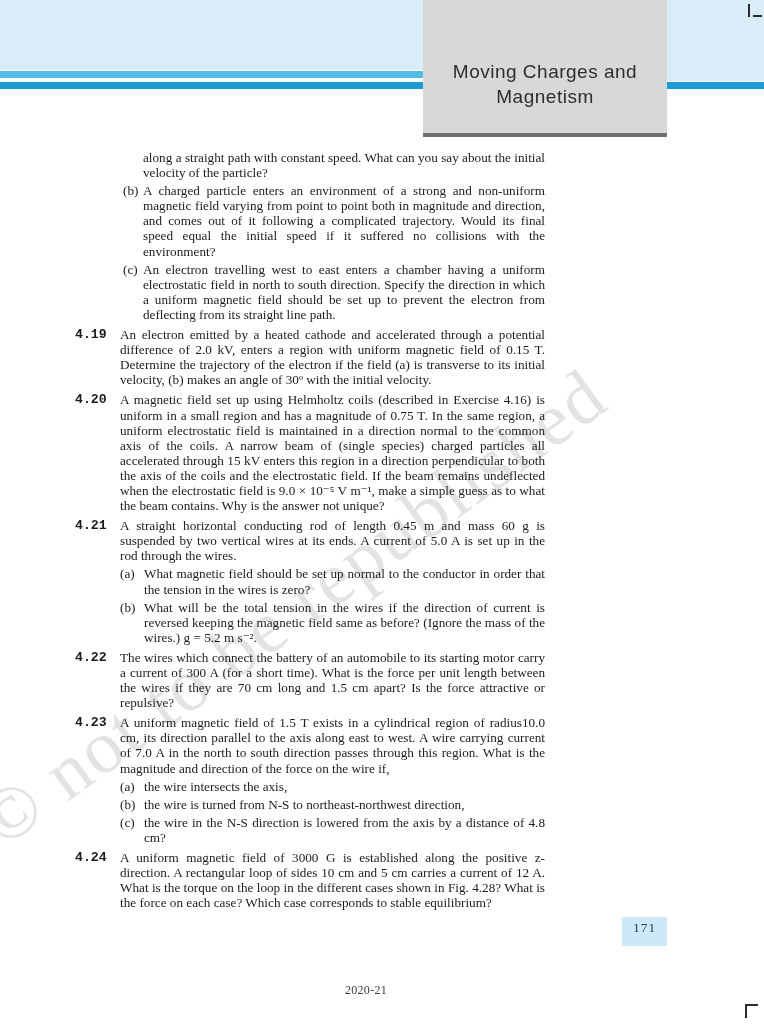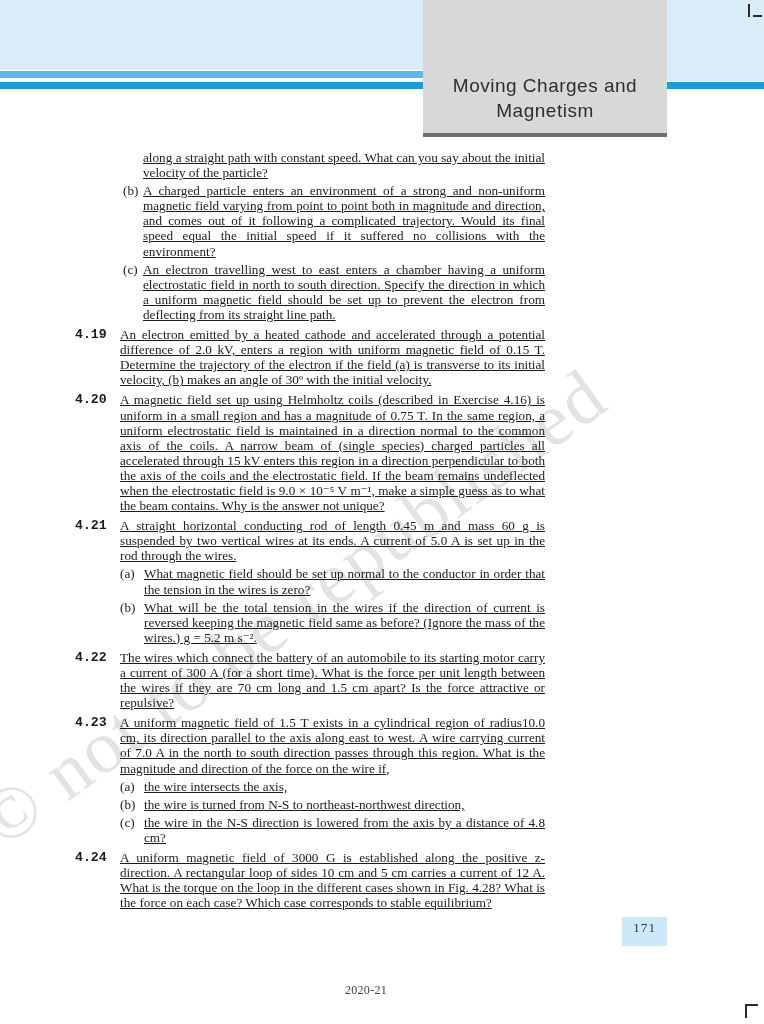--- a/index.html
+++ b/index.html
@@ -15,21 +15,21 @@
   .band-light-right { position:absolute; left:667px; top:68px; width:97px; height:13px; background:#d9edf9; z-index:1; }
   .stripe-cyan { position:absolute; left:0; top:71px; width:423px; height:7px; background:#52bce6; z-index:1; }
   .stripe-blue { position:absolute; left:0; top:82px; width:764px; height:7px; background:#1b9ad5; z-index:1; }
 
   .chapter-box {
     position:absolute; left:423px; top:0; width:244px; height:137px;
     background:#d8d8d8; border-bottom:4px solid #6e6e6e; z-index:3;
     display:flex; align-items:flex-end; justify-content:center;
   }
   .chapter-title {
-    width:100%; text-align:center; padding-bottom:10px;
+    width:100%; text-align:center; padding-bottom:24px;
     font-family:"Liberation Sans","DejaVu Sans",sans-serif;
     font-size:19px; line-height:25px; color:#2e2e2e; letter-spacing:0.5px;
   }
 
   
   .mark { position:absolute; background:#2a2a2a; z-index:4; }
   .mark-tr-v { left:748px; top:4px;    width:2px;  height:13px; }
   .mark-tr-h { left:753px; top:15px;   width:9px;  height:2px;  }
   .mark-br-h { left:745px; top:1004px; width:13px; height:2px;  }
   .mark-br-v { left:745px; top:1006px; width:2px;  height:12px; }
@@ -41,21 +41,21 @@
     font-size:75px; letter-spacing:2px; white-space:nowrap;
     color:rgba(128,128,128,0.22); font-family:"Liberation Serif",serif;
     pointer-events:none;
   }
 
   
   .content {
     position:absolute; left:75px; top:150px; width:470px; z-index:2;
     font-size:13.2px; line-height:15.1px;
   }
-  .ptext, .sub-text, .lead { text-align:justify;text-decoration:underline; }
+  .ptext, .sub-text, .lead { text-align:justify; }
   .intro { margin-left:48px; margin-bottom:5px; }
   .lead { margin-left:20px; }
   .sub-row { display:flex; margin-top:3px; }
   .intro .sub-row > .sub-label { flex:0 0 20px; }
   .prob { display:flex; margin-bottom:5px; }
   .pnum { flex:0 0 45px; font-weight:bold;font-family:Liberation Mono, monospace; }
   .pbody { flex:1; }
   .pbody .sub-row > .sub-label { flex:0 0 24px; }
   .sub-text { flex:1; }
 

